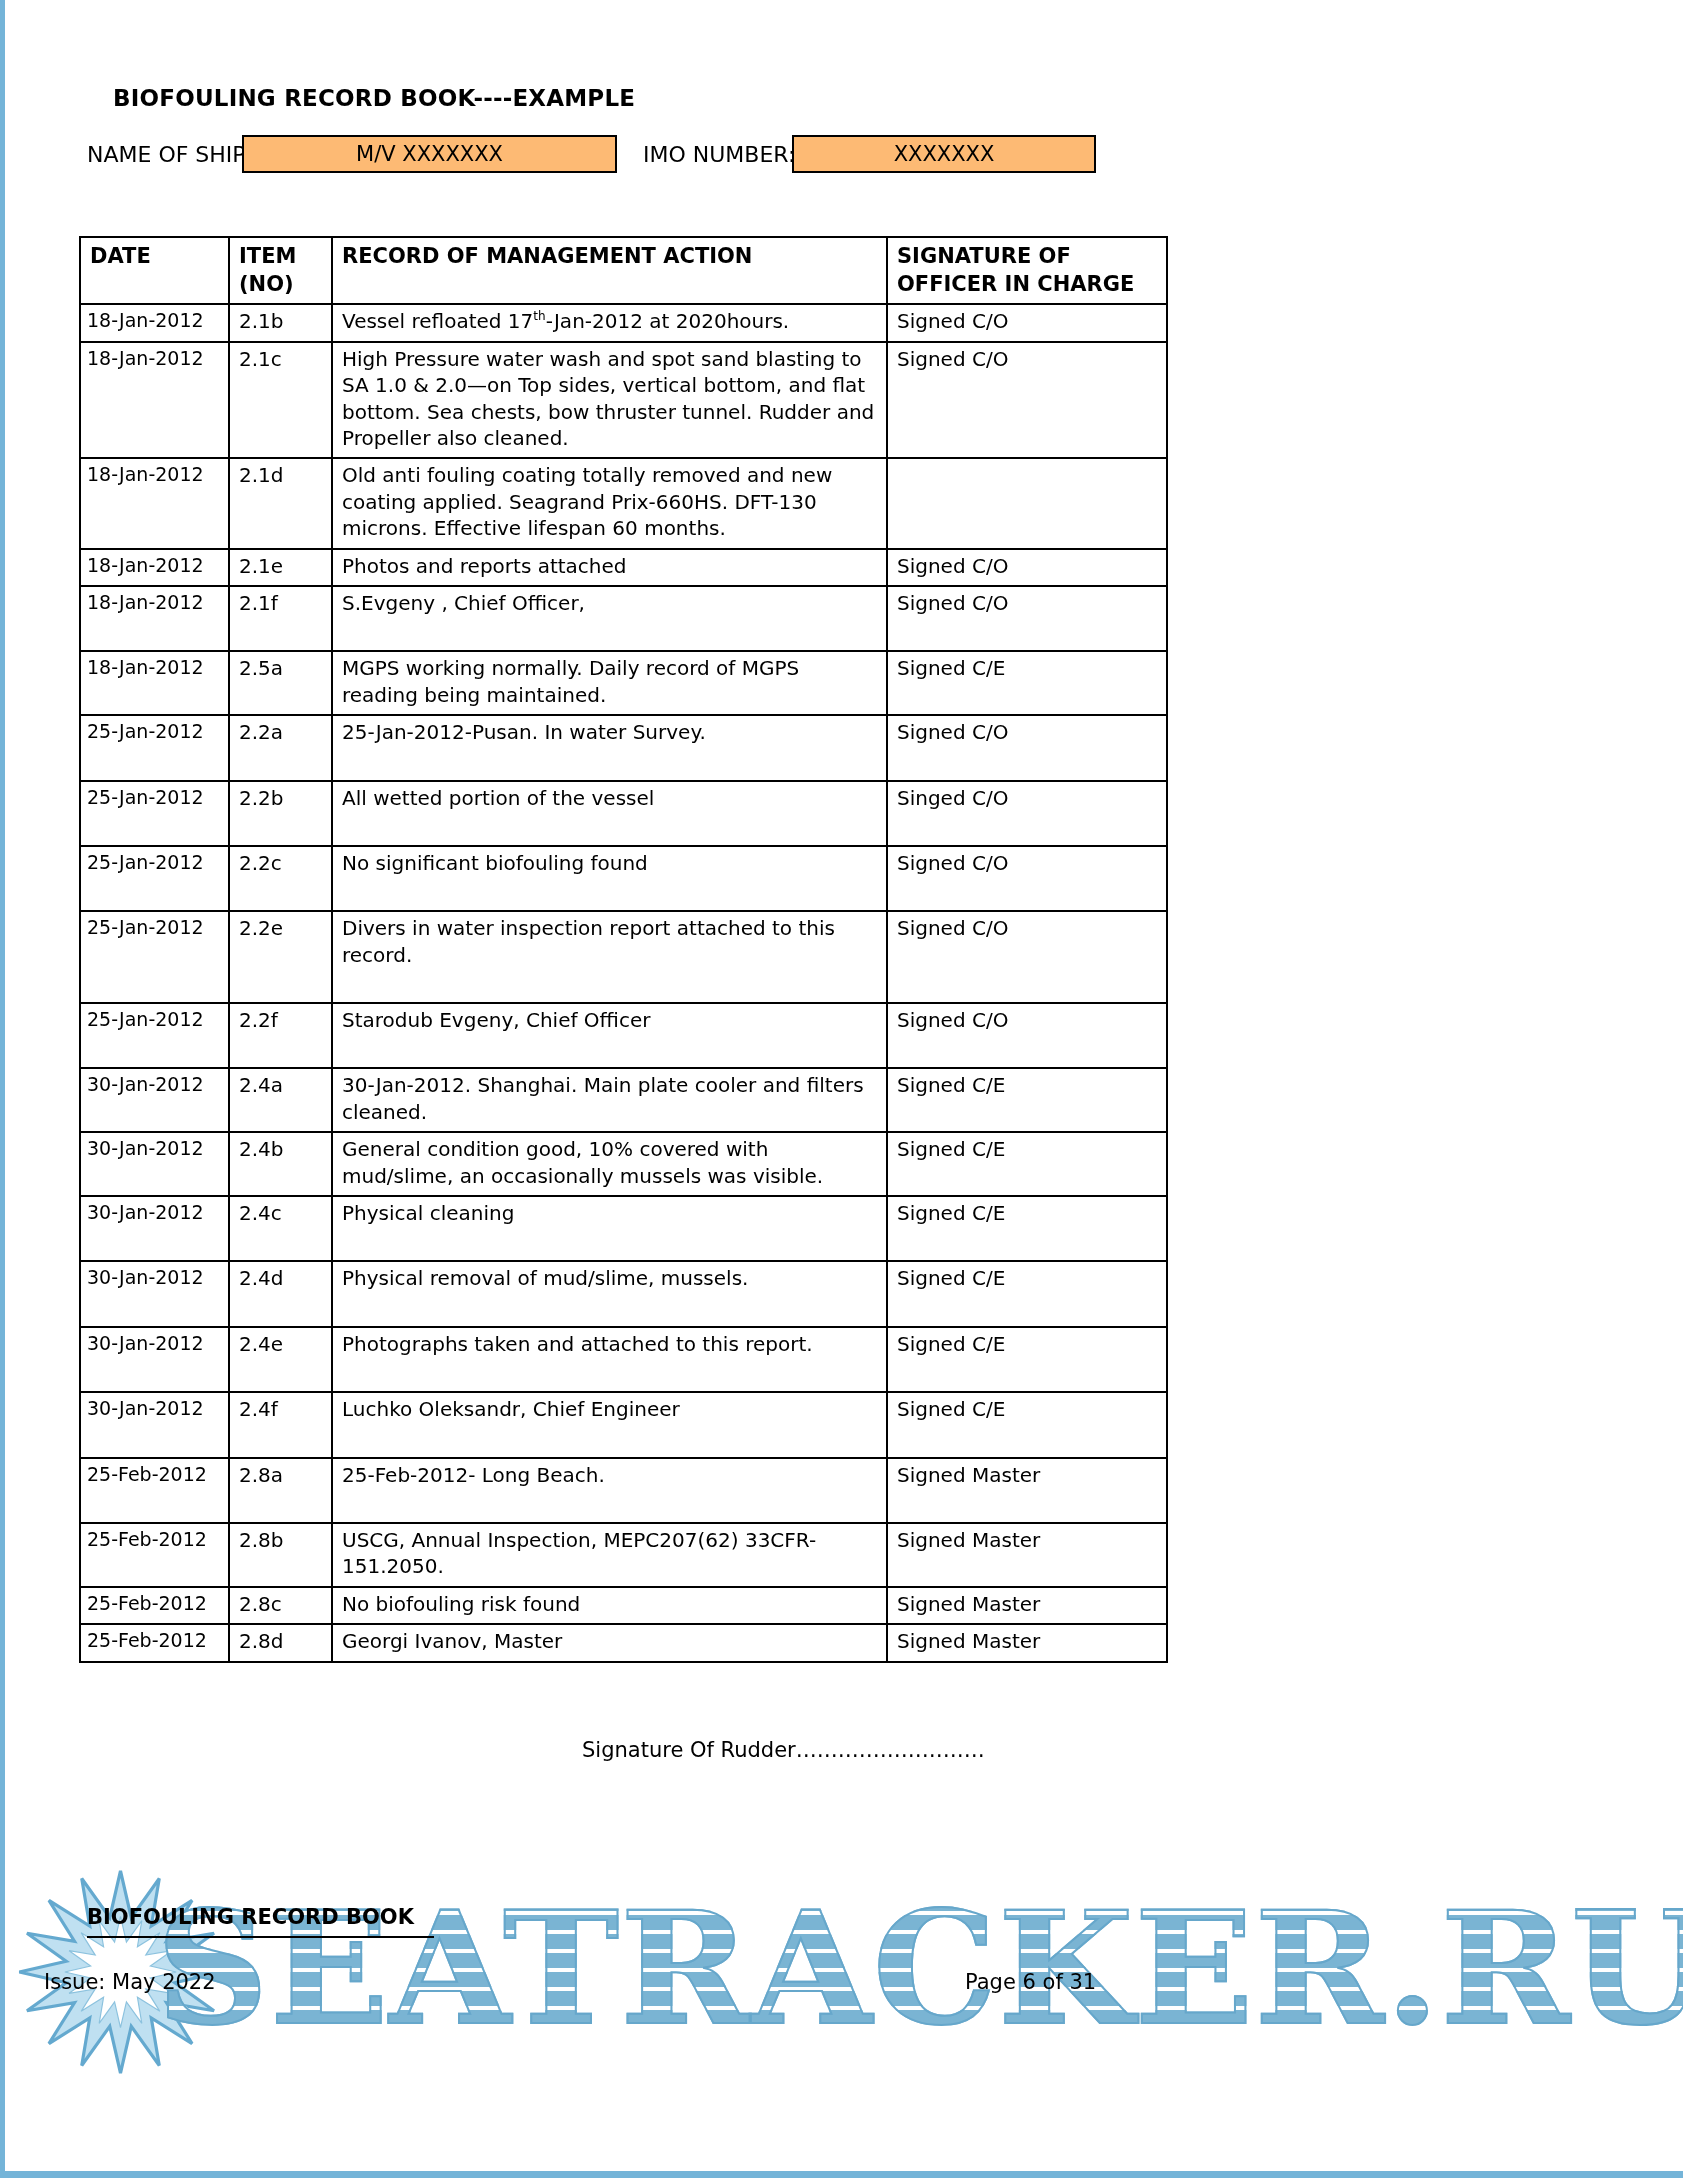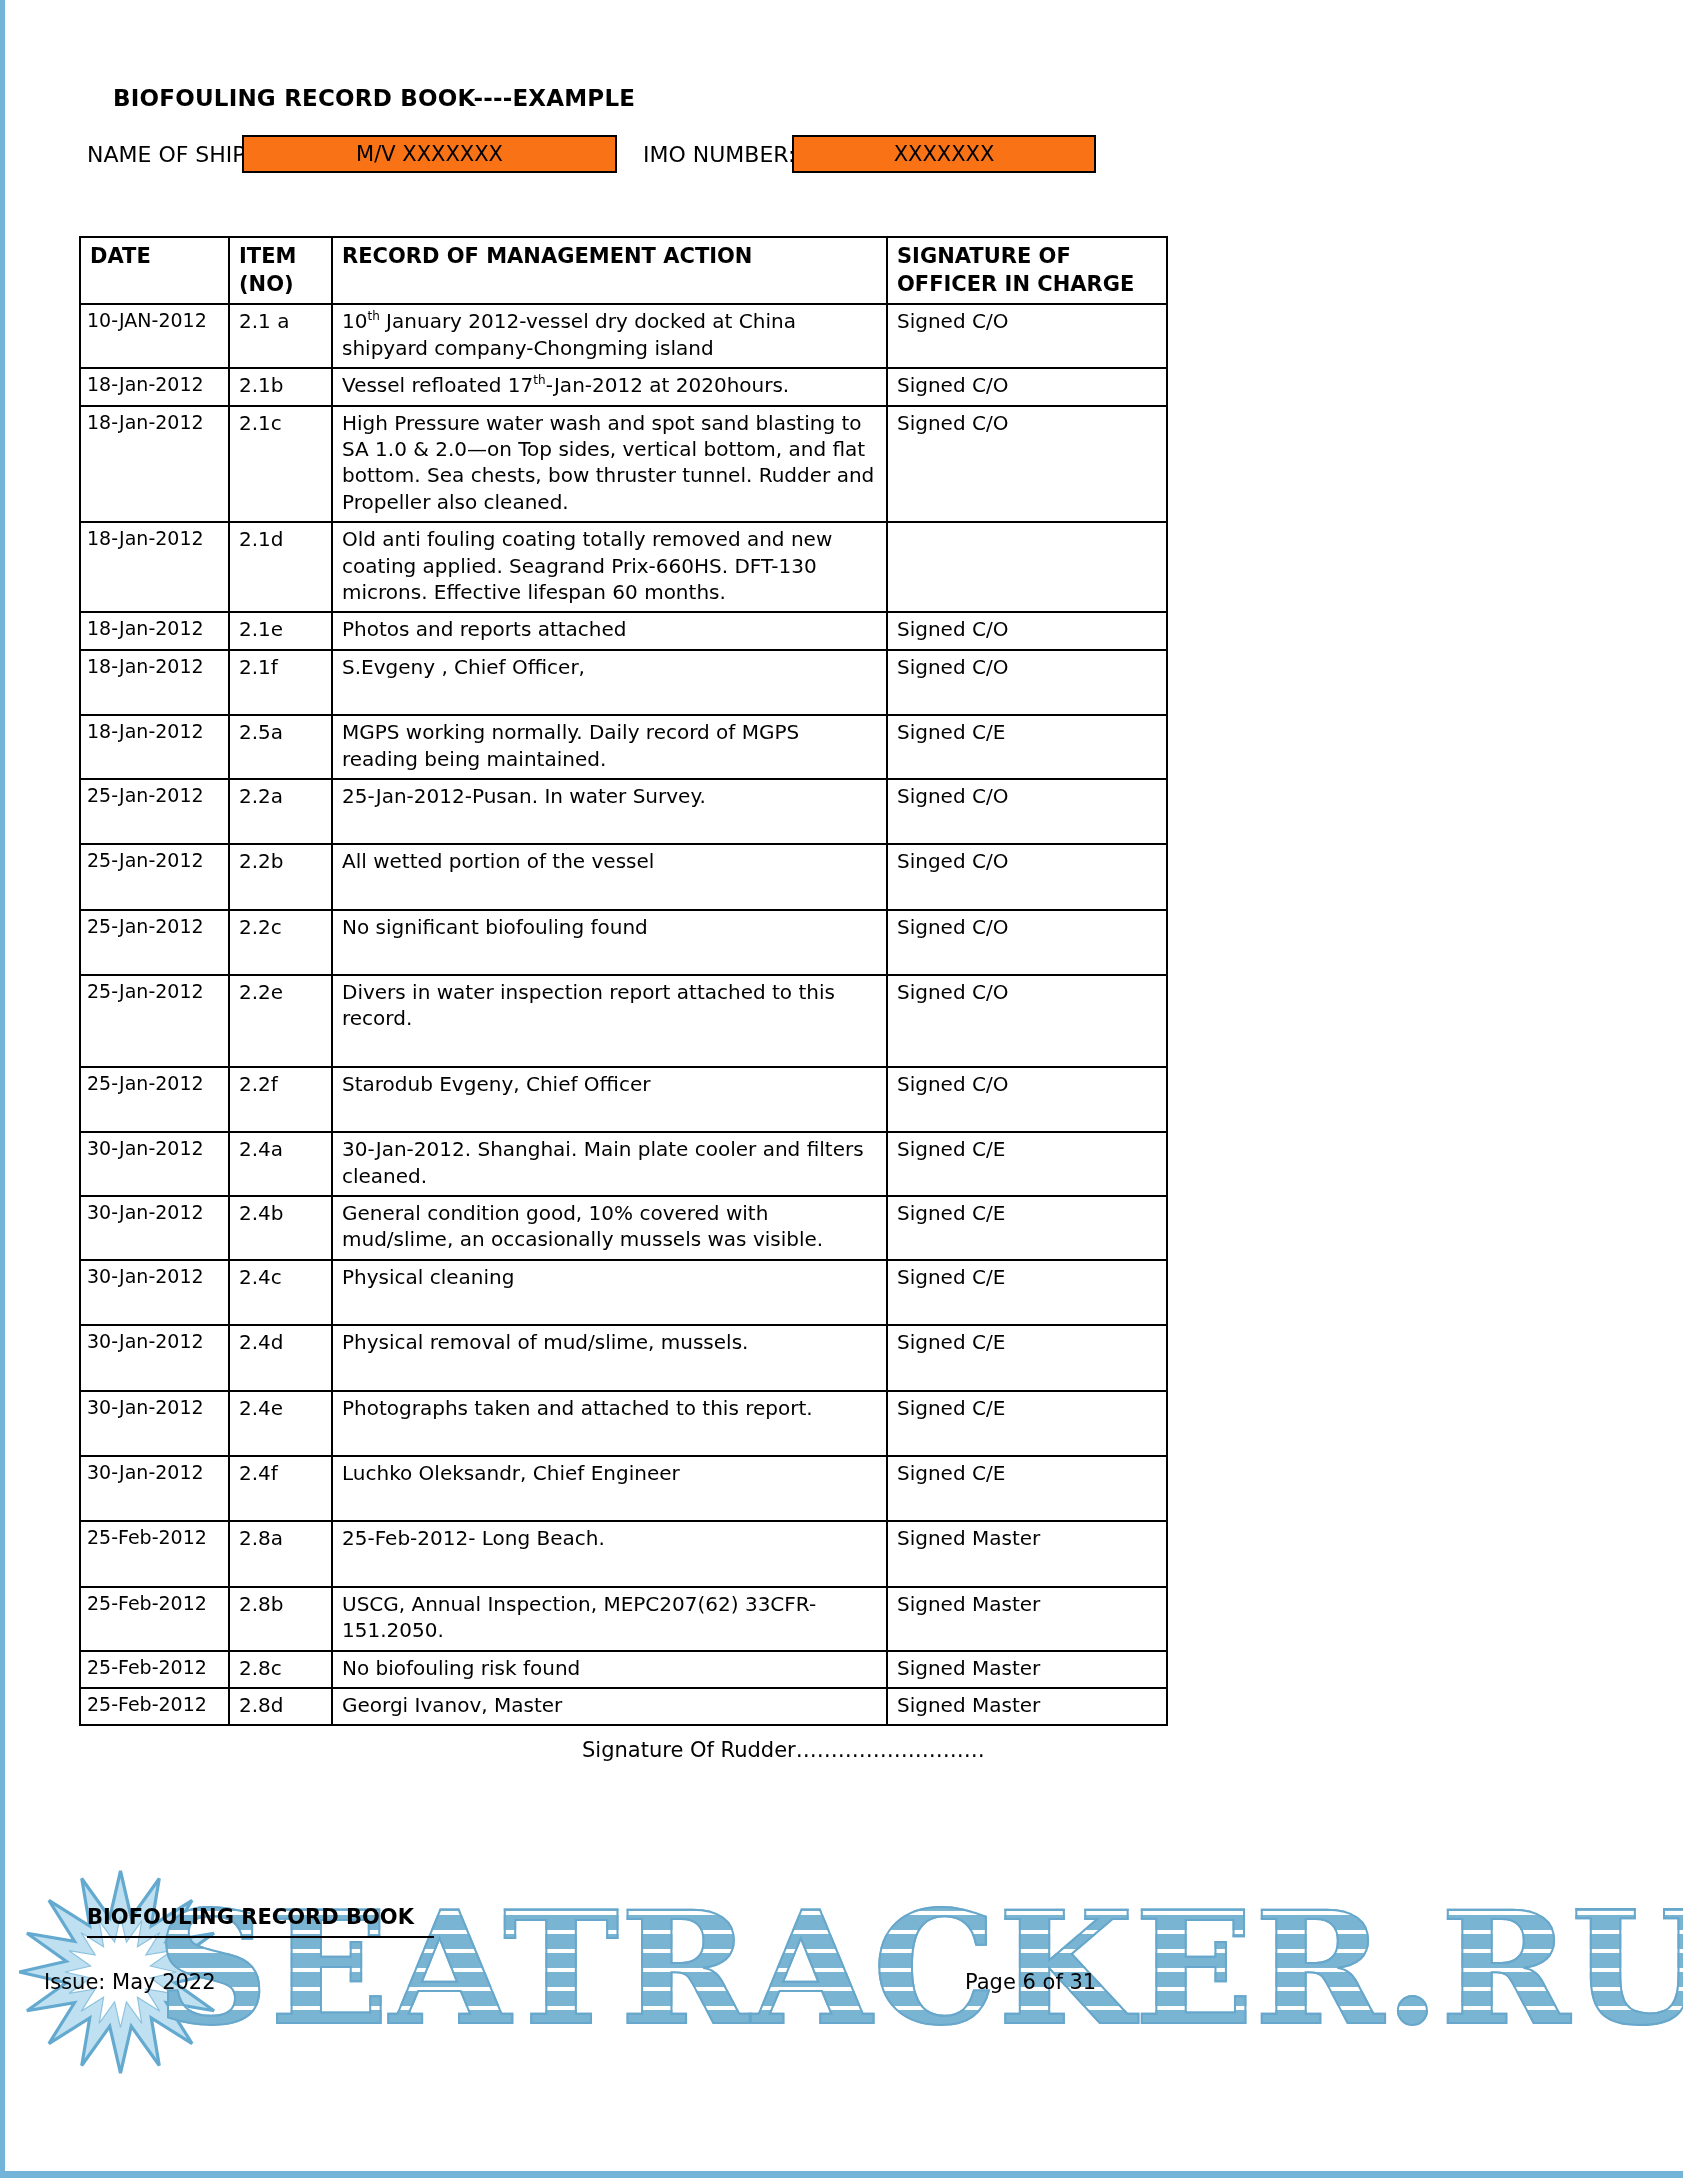--- a/index.html
+++ b/index.html
@@ -9,21 +9,21 @@
   }
   .edge-left{position:absolute;left:0;top:0;width:5px;height:2178px;background:#74b4d8;}
   .edge-bottom{position:absolute;left:0;top:2171px;width:1683px;height:7px;background:#74b4d8;}
 
   .doc-title{position:absolute;left:87px;top:85px;font-size:23px;font-weight:bold;letter-spacing:0.2px;margin-left:26px;}
 
   .ship-row{position:absolute;left:87px;top:135px;width:1089px;height:40px;font-size:22px;}
   .ship-label{position:absolute;left:0;top:7px;}
   .imo-label{position:absolute;left:556px;top:7px;}
   .field-box{
-    position:absolute;top:0;height:34px;background:#f97316;border:2px solid #000;
+    position:absolute;top:0;height:34px;background:#fdba74;border:2px solid #000;
     text-align:center;line-height:34px;font-size:21px;
   }
   .ship-box{left:155px;width:371px;}
   .imo-box{left:705px;width:300px;}
 
   .table-wrap{position:absolute;left:79px;top:236px;z-index:2;}
   table{border-collapse:collapse;table-layout:fixed;width:1087px;font-size:20px;}
   th,td{border:2px solid #000;vertical-align:top;padding:3px 9px 6px 9px;line-height:1.32;text-align:left;}
   th{font-size:21px;font-weight:bold;padding-top:5px;padding-bottom:5px;}
   td.col-date{white-space:nowrap;font-size:19px;padding-left:6px;padding-right:2px;}
@@ -88,26 +88,20 @@
       <thead>
         <tr>
           <th>DATE</th>
           <th>ITEM (NO)</th>
           <th>RECORD OF MANAGEMENT ACTION</th>
           <th>SIGNATURE OF OFFICER IN CHARGE</th>
         </tr>
       </thead>
       <tbody id="table-body">
           <tr>
-            <td class="col-date">10-JAN-2012</td>
-            <td class="col-item">2.1 a</td>
-            <td class="col-record">10<sup>th</sup> January 2012-vessel dry docked at China shipyard company-Chongming island</td>
-            <td class="col-sig">Signed C/O</td>
-          </tr>
-          <tr>
             <td class="col-date">18-Jan-2012</td>
             <td class="col-item">2.1b</td>
             <td class="col-record">Vessel refloated 17<sup>th</sup>-Jan-2012 at 2020hours.</td>
             <td class="col-sig">Signed C/O</td>
           </tr>
           <tr>
             <td class="col-date">18-Jan-2012</td>
             <td class="col-item">2.1c</td>
             <td class="col-record">High Pressure water wash and spot sand blasting to SA 1.0 &amp; 2.0—on Top sides, vertical bottom, and flat bottom. Sea chests, bow thruster tunnel. Rudder and Propeller also cleaned.</td>
             <td class="col-sig">Signed C/O</td>

